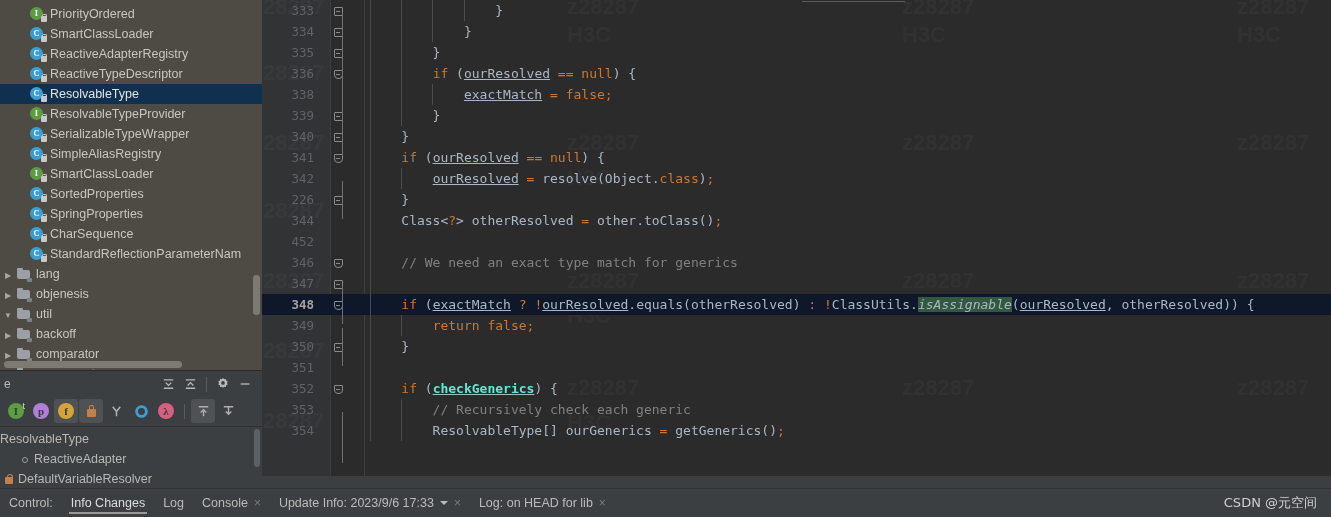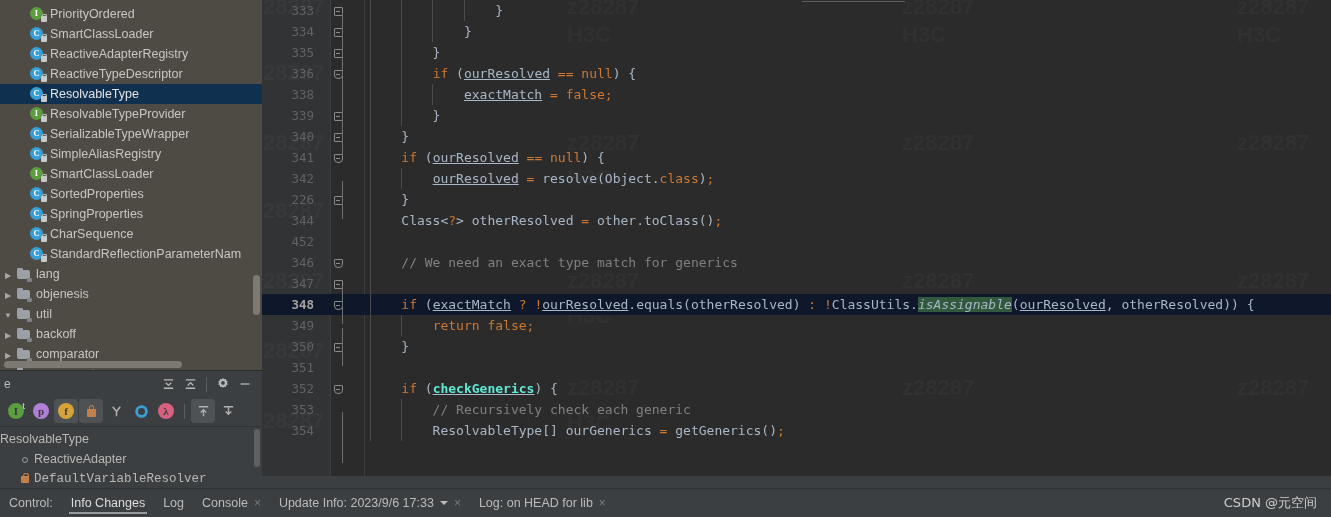--- a/index.html
+++ b/index.html
@@ -522,21 +522,21 @@
       <div class="struct-list" id="struct-list">
 
       <div class="srow" style="padding-left: 0px;">
             <span class="sico" style="width: 0px; flex: 0 0 0px;"></span>
             <span>ResolvableType</span>
           </div>
           <div class="srow" style="padding-left: 16px;">
             <span class="sico"><span class="dot-o"></span></span>
             <span>ReactiveAdapter</span>
           </div>
-          <div class="srow" style="padding-left: 16px; font-family: Liberation Mono, monospace;">
+          <div class="srow" style="">
             <span class="sico"><span class="lock-o"></span></span>
             <span>DefaultVariableResolver</span>
           </div>
           <div class="struct-scroll"></div>
         </div>
     </div>
 
     <div class="editor">
       <div class="gutter-bg"></div>
       <div class="vline" style="left:68px;"></div>

